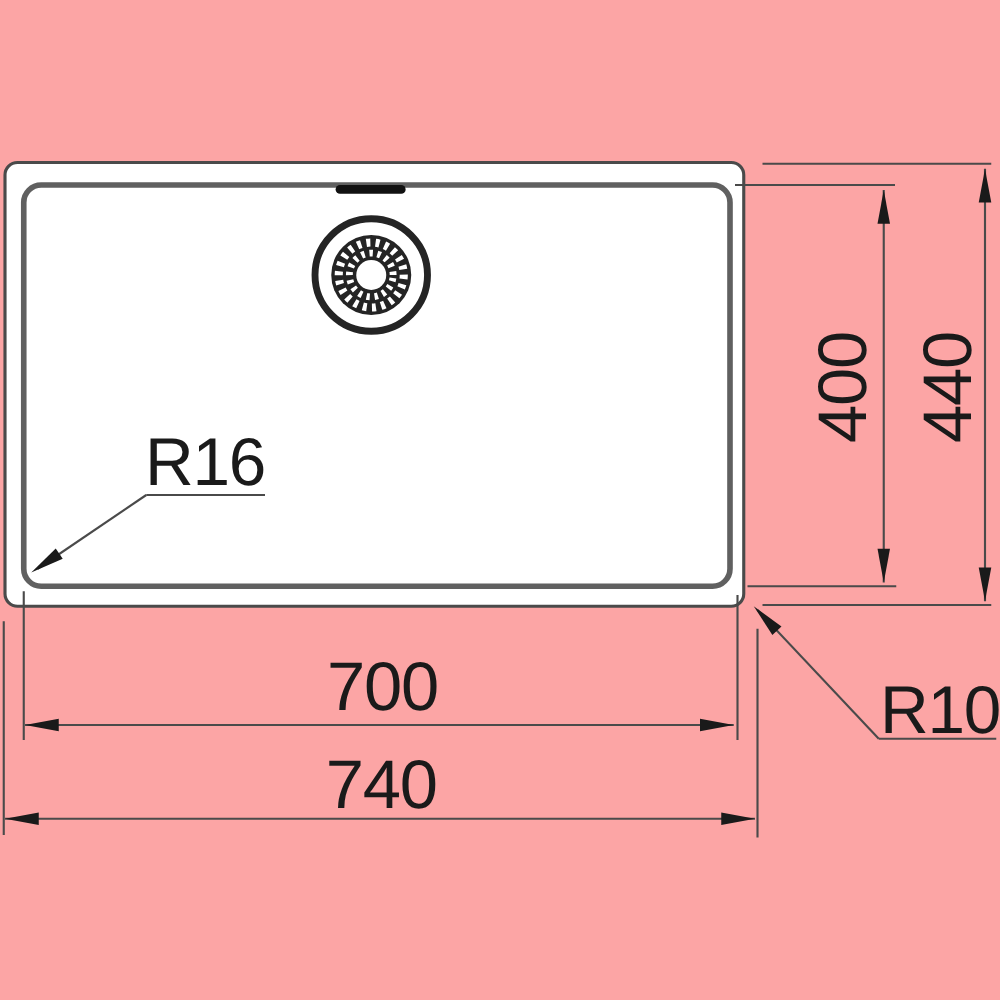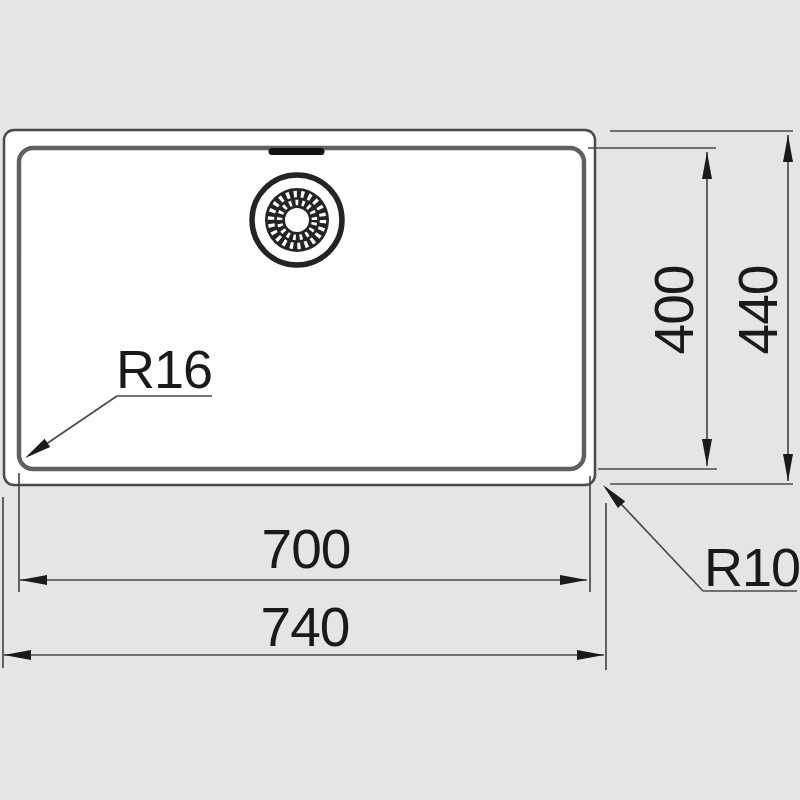--- a/index.html
+++ b/index.html
@@ -4,21 +4,21 @@
 <style>
   html, body {
     margin: 0;
     padding: 0;
     background: #ffffff;
   }
   .canvas {
     position: relative;
     width: 800px;
     height: 800px;
-    background: #e5e5e5;
+    background: #fca5a5;
     overflow: hidden;
     font-family: "Liberation Sans", sans-serif;
   }
   svg { display: block; }
   text {
     font-family: "Liberation Sans", sans-serif;
     fill: #1a1a1a;
   }
   .dim-num { font-size: 55px; letter-spacing: -1px; }
   .rad-num { font-size: 54px; letter-spacing: -1px; }

